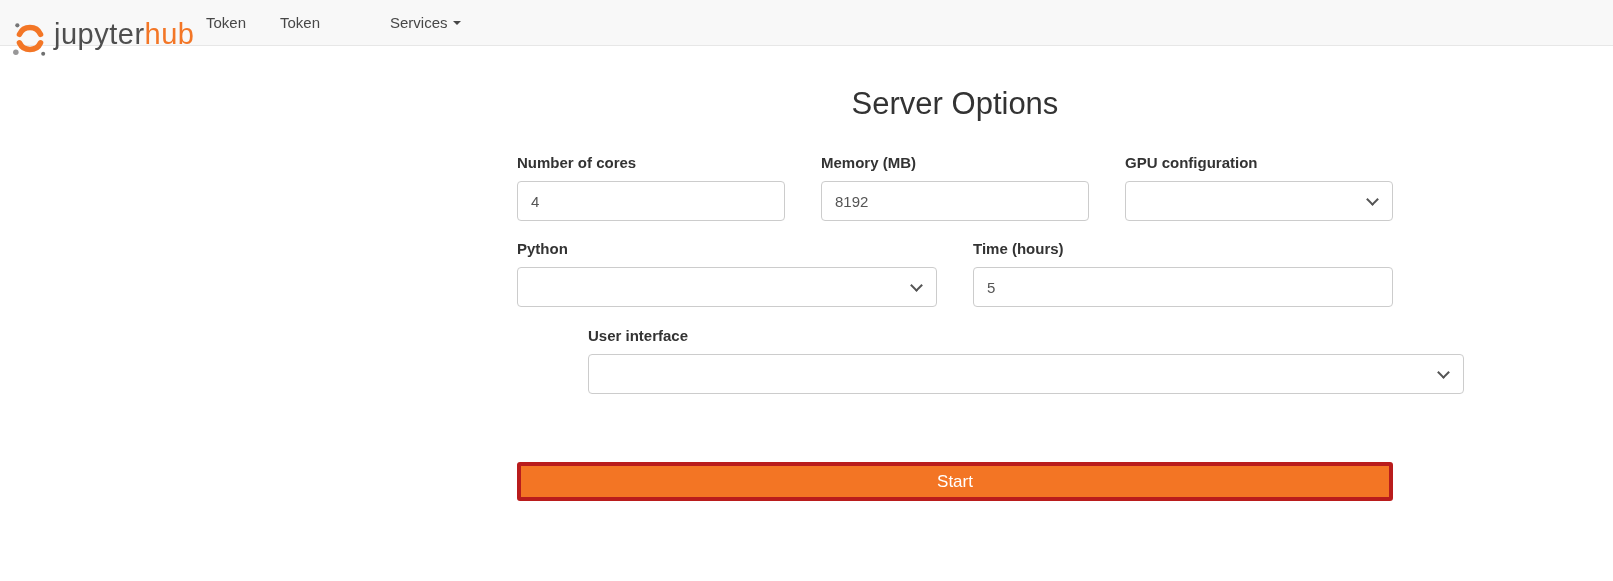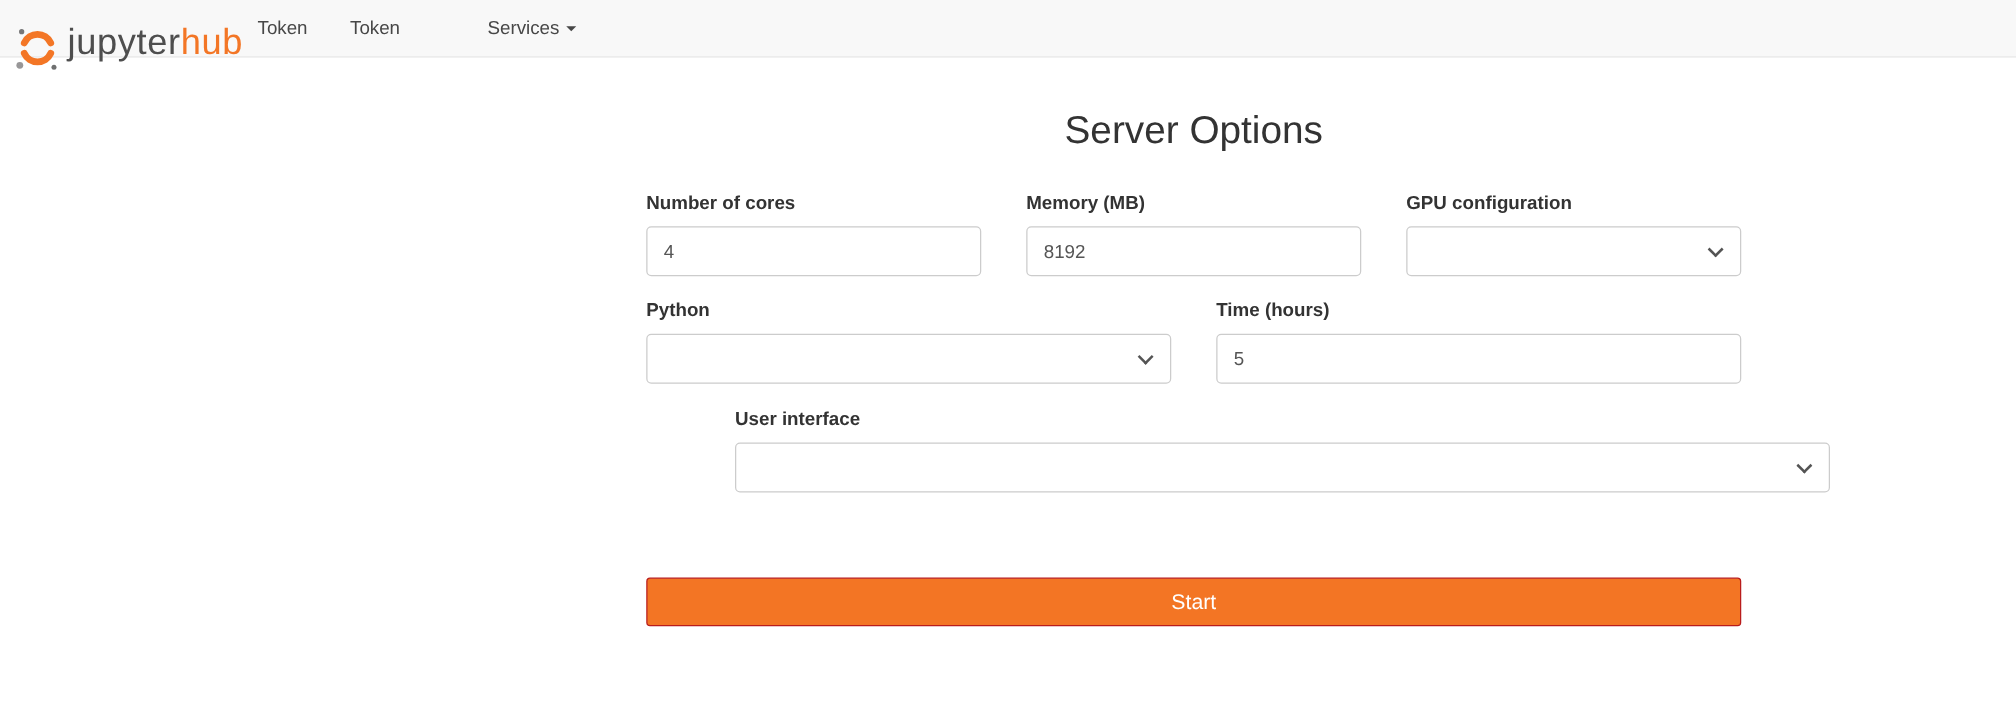--- a/index.html
+++ b/index.html
@@ -85,21 +85,21 @@
   .r1f { top: 181px; }
   .r2l { top: 240px; }
   .r2f { top: 267px; }
   .r3l { top: 327px; }
   .r3f { top: 354px; }
   
   .start-button {
     position: absolute; left: 517px; top: 462px;
     width: 876px; height: 39px;
     background: #f37524;
-    border: 1px solid #b91c1c;
+    border: 4px solid #b91c1c;
     border-radius: 3px;
     color: #ffffff; font-size: 17px;
     font-family: "Liberation Sans", "DejaVu Sans", sans-serif;
     cursor: pointer;
   }
 </style>
 </head>
 <body>
 
 <div>

